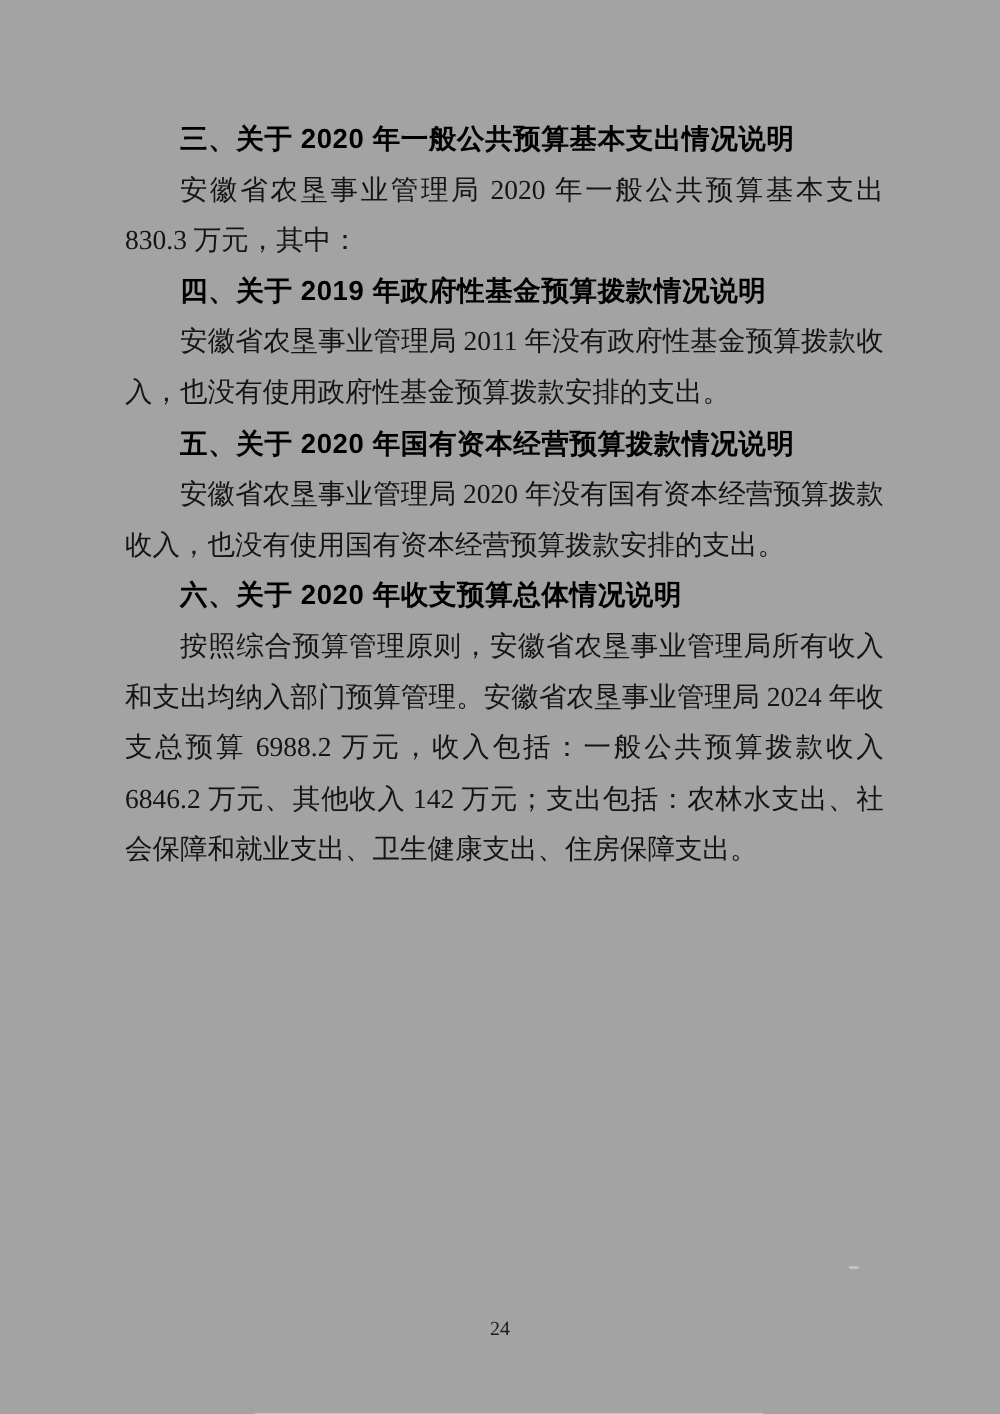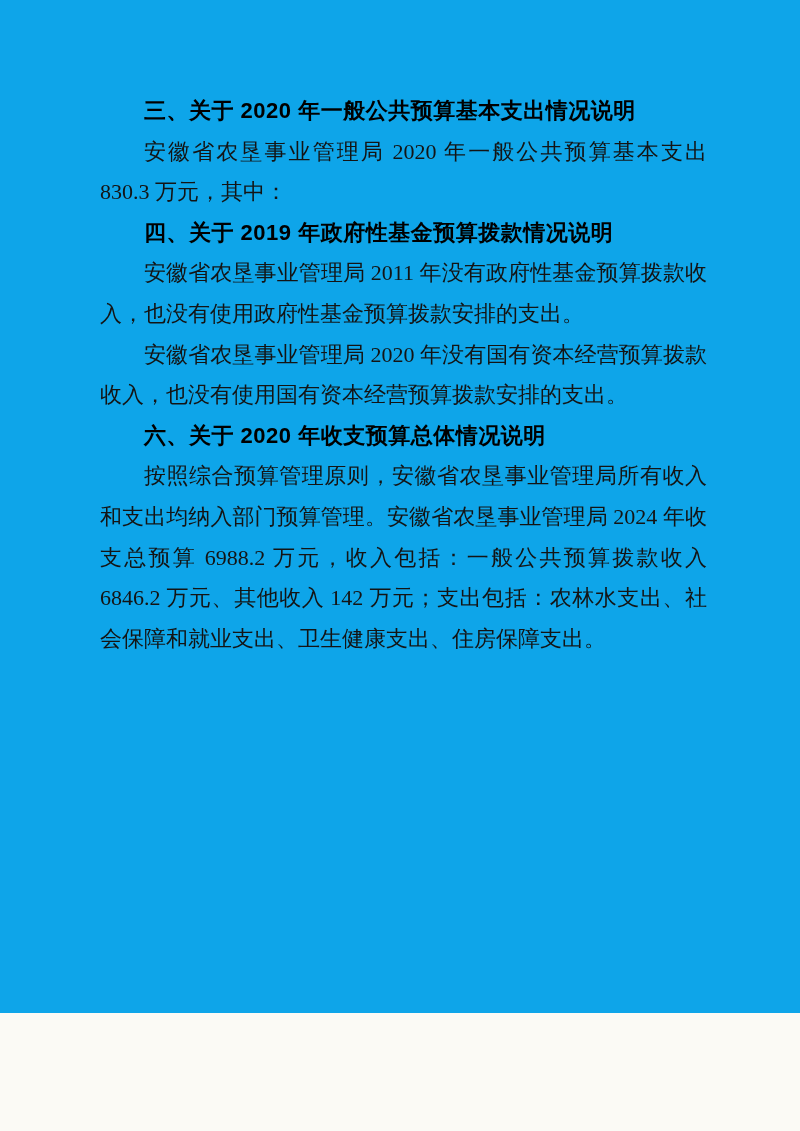--- a/index.html
+++ b/index.html
@@ -3,23 +3,23 @@
 <meta charset="utf-8">
 <style>
   html, body {
     margin: 0;
     padding: 0;
     background: #fbfaf5;
   }
   .page {
     position: relative;
     width: 800px;
-    height: 1013px;
+    height: 1131px;
     margin: 0 auto;
-    background: #0ea5e9;
+    background: #a3a3a3;
     overflow: hidden;
   }
   .doc {
     position: absolute;
     left: 100px;
     top: 91px;
     width: 607px;
     font-family: "Liberation Serif", "DejaVu Serif", serif;
     font-size: 22px;
     line-height: 40.6px;
@@ -35,21 +35,21 @@
   .doc h2.heading {
     font-family: "Liberation Sans", "DejaVu Sans", sans-serif;
     font-weight: 700;
     font-size: 22px;
     color: #000000;
     letter-spacing: 0.5px;
   }
   .page-footer {
     position: absolute;
     left: 0;
-    top: 1085px;
+    top: 1055px;
     width: 800px;
     text-align: center;
     font-family: "Liberation Serif", "DejaVu Serif", serif;
     font-size: 16px;
     color: #1c1c1c;
   }
   .speck {
     position: absolute;
     left: 679px;
     top: 1013px;
@@ -61,20 +61,21 @@
 </style>
 </head>
 <body>
 
 <div class="page">
   <main class="doc">
       <h2 class="heading">三、关于 2020 年一般公共预算基本支出情况说明</h2>
       <p class="paragraph">安徽省农垦事业管理局 2020 年一般公共预算基本支出 830.3 万元，其中：</p>
       <h2 class="heading">四、关于 2019 年政府性基金预算拨款情况说明</h2>
       <p class="paragraph">安徽省农垦事业管理局 2011 年没有政府性基金预算拨款收入，也没有使用政府性基金预算拨款安排的支出。</p>
+      <h2 class="heading">五、关于 2020 年国有资本经营预算拨款情况说明</h2>
       <p class="paragraph">安徽省农垦事业管理局 2020 年没有国有资本经营预算拨款收入，也没有使用国有资本经营预算拨款安排的支出。</p>
       <h2 class="heading">六、关于 2020 年收支预算总体情况说明</h2>
       <p class="paragraph">按照综合预算管理原则，安徽省农垦事业管理局所有收入和支出均纳入部门预算管理。安徽省农垦事业管理局 2024 年收支总预算 6988.2 万元，收入包括：一般公共预算拨款收入 6846.2 万元、其他收入 142 万元；支出包括：农林水支出、社会保障和就业支出、卫生健康支出、住房保障支出。</p>
     </main>
   <footer class="page-footer">
     <span>24</span>
   </footer>
   <div class="speck"></div>
 </div>
 

